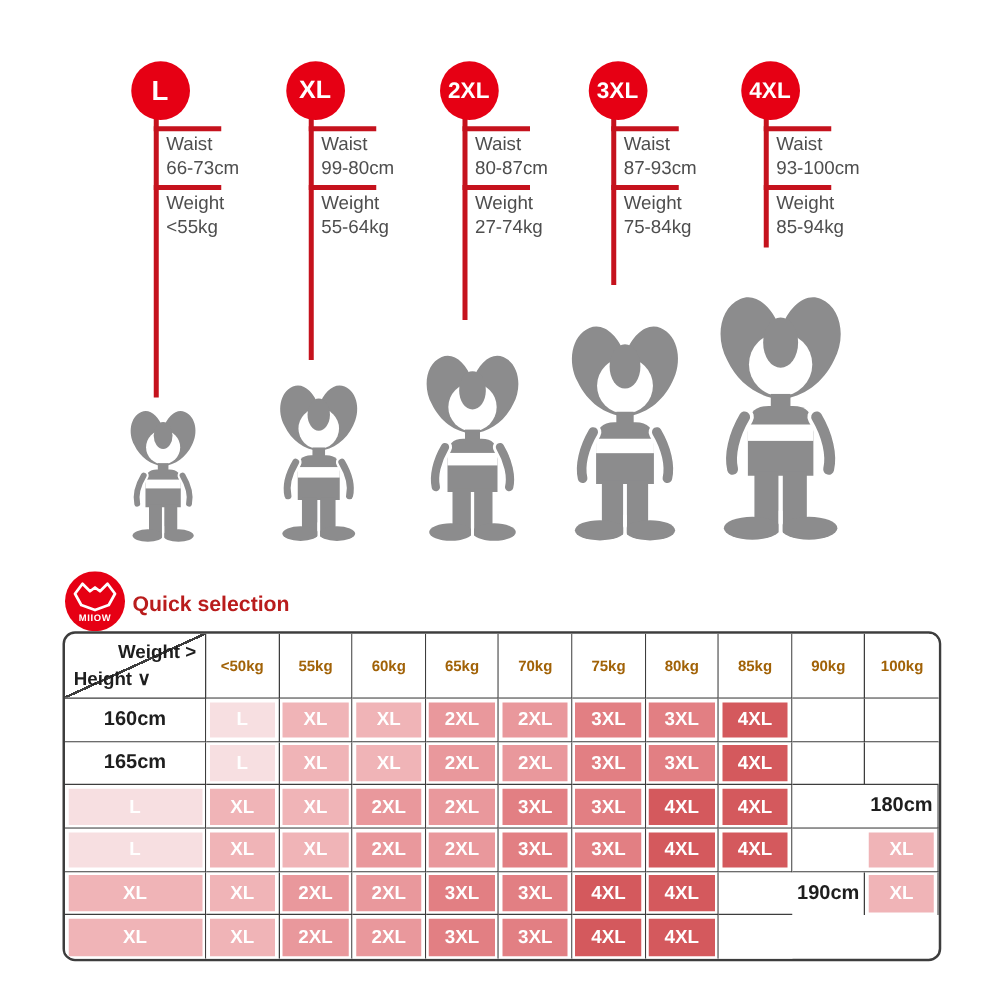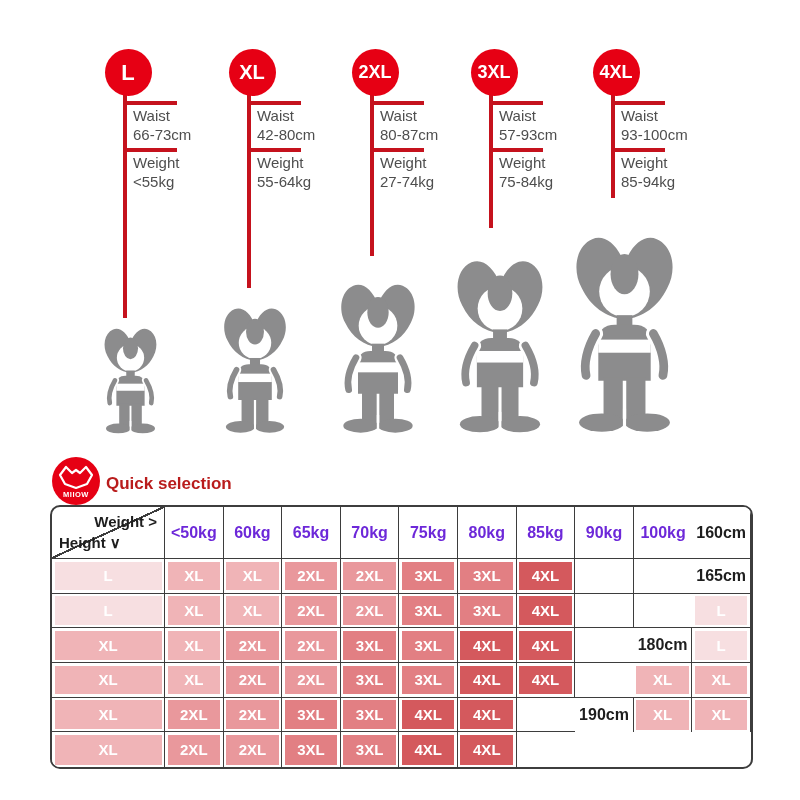--- a/index.html
+++ b/index.html
@@ -19,21 +19,21 @@
   .qs-title{position:absolute;left:106px;top:474px;font-size:17px;font-weight:600;color:#b91c1c;}
 
   
   .qs-table{position:absolute;left:50px;top:505px;width:703px;height:264px;display:grid;
             grid-template-columns:113px repeat(10,1fr);grid-template-rows:52px repeat(6,1fr);
             background:#fff;border:2px solid var(--border);border-radius:10px;overflow:hidden;box-sizing:border-box;}
   .qs-cell{border-right:1.5px solid var(--border);border-bottom:1.5px solid var(--border);
            display:flex;align-items:center;justify-content:center;box-sizing:border-box;background:#fff;}
   .qs-cell.last-col{border-right:none;}
   .qs-cell.last-row{border-bottom:none;}
-  .qs-head{font-weight:bold;font-size:16px;color:#6d28d9;}
+  .qs-head{font-weight:bold;font-size:12px;color:#a16207;}
   .row-label{font-weight:bold;font-size:16px;color:#1e1e1e;}
   .chip{width:calc(100% - 5px);height:calc(100% - 5px);display:flex;align-items:center;justify-content:center;
         color:#fff;font-weight:bold;font-size:15px;}
   .corner{position:relative;display:block;
     background:linear-gradient(to bottom right,transparent calc(50% - 1px),var(--border) calc(50% - 1px),var(--border) calc(50% + 1px),transparent calc(50% + 1px));}
   .corner .c-top{position:absolute;top:6px;right:7px;font-size:15px;font-weight:bold;color:#1e1e1e;}
   .corner .c-bottom{position:absolute;bottom:6px;left:7px;font-size:15px;font-weight:bold;color:#1e1e1e;}
 </style>
 </head>
 <body>
@@ -73,21 +73,21 @@
       <rect x="73.2" y="210" width="3.6" height="26" fill="#fff"></rect>
     </svg>
       <div class="bubble" style="left: 228.5px; top: 49px; font-size: 20px;">
         <span>XL</span>
       </div>
       <div class="vline" style="left: 247px; top: 93px; height: 195px;"></div>
       <div class="tick" style="left: 247px; top: 101px; width: 54px;"></div>
       <div class="tick" style="left: 247px; top: 148px; width: 54px;"></div>
       <div class="spec" style="left: 257px; top: 106px;">
         <div>Waist</div>
-        <div>42-80cm</div>
+        <div>99-80cm</div>
       </div>
       <div class="spec" style="left: 257px; top: 153px;">
         <div>Weight</div>
         <div>55-64kg</div>
       </div>
       <svg class="mascot" style="left:213px;top:300px;width:84px;height:135px" viewBox="0 0 150 240" xmlns="http://www.w3.org/2000/svg">
       <path d="M75,44 C67,22 52,10 38,16 C19,24 15,52 26,72 C36,93 54,106 75,108 C96,106 114,93 124,72 C135,52 131,24 112,16 C98,10 83,22 75,44 Z" fill="#8c8c8d"></path>
       <circle cx="75" cy="76" r="29" fill="#fff"></circle>
       <ellipse cx="75" cy="56" rx="16" ry="23" fill="#8c8c8d"></ellipse>
       <rect x="66" y="103" width="18" height="13" fill="#8c8c8d"></rect>
@@ -135,21 +135,21 @@
       <rect x="73.2" y="210" width="3.6" height="26" fill="#fff"></rect>
     </svg>
       <div class="bubble" style="left: 470.5px; top: 49px; font-size: 18px;">
         <span>3XL</span>
       </div>
       <div class="vline" style="left: 489px; top: 93px; height: 135px;"></div>
       <div class="tick" style="left: 489px; top: 101px; width: 54px;"></div>
       <div class="tick" style="left: 489px; top: 148px; width: 54px;"></div>
       <div class="spec" style="left: 499px; top: 106px;">
         <div>Waist</div>
-        <div>57-93cm</div>
+        <div>87-93cm</div>
       </div>
       <div class="spec" style="left: 499px; top: 153px;">
         <div>Weight</div>
         <div>75-84kg</div>
       </div>
       <svg class="mascot" style="left:442px;top:250px;width:116px;height:185px" viewBox="0 0 150 240" xmlns="http://www.w3.org/2000/svg">
       <path d="M75,44 C67,22 52,10 38,16 C19,24 15,52 26,72 C36,93 54,106 75,108 C96,106 114,93 124,72 C135,52 131,24 112,16 C98,10 83,22 75,44 Z" fill="#8c8c8d"></path>
       <circle cx="75" cy="76" r="29" fill="#fff"></circle>
       <ellipse cx="75" cy="56" rx="16" ry="23" fill="#8c8c8d"></ellipse>
       <rect x="66" y="103" width="18" height="13" fill="#8c8c8d"></rect>
@@ -205,20 +205,21 @@
   </svg>
 
   <div class="qs-title">Quick selection</div>
 
   <div class="qs-table" id="qs-table">
       <div class="qs-cell corner">
         <span class="c-top">Weight &gt;</span>
         <span class="c-bottom">Height ∨</span>
       </div>
       <div class="qs-cell qs-head">&lt;50kg</div>
+      <div class="qs-cell qs-head">55kg</div>
       <div class="qs-cell qs-head">60kg</div>
       <div class="qs-cell qs-head">65kg</div>
       <div class="qs-cell qs-head">70kg</div>
       <div class="qs-cell qs-head">75kg</div>
       <div class="qs-cell qs-head">80kg</div>
       <div class="qs-cell qs-head">85kg</div>
       <div class="qs-cell qs-head">90kg</div>
       <div class="qs-cell last-col qs-head">100kg</div>
       <div class="qs-cell row-label">160cm</div>
       <div class="qs-cell">

